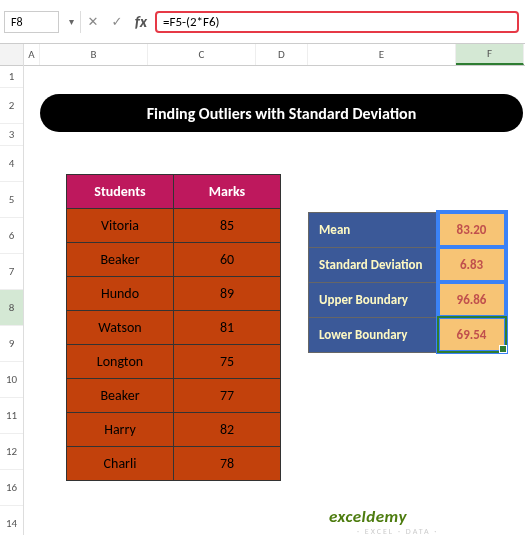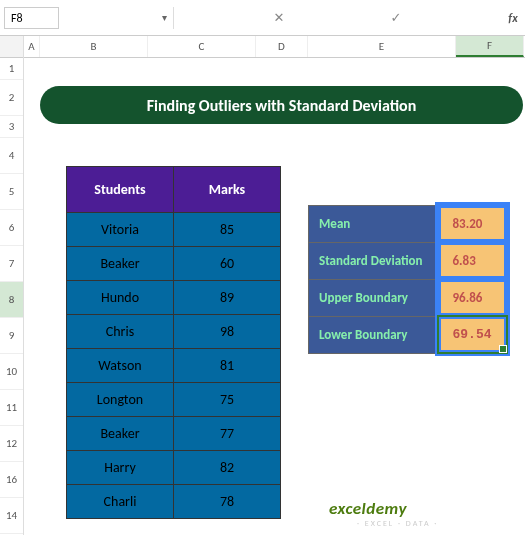--- a/index.html
+++ b/index.html
@@ -1,62 +1,63 @@
 <!DOCTYPE html>
 <html><head>
   <meta charset="utf-8">
   <style>
     * { box-sizing: border-box; margin: 0; padding: 0; }
     body { font-family: Calibri, Arial, sans-serif; font-size: 14px; background: #fff; width: 525px; height: 535px; position: relative; overflow: hidden; }
     
-    .formula-bar { display: flex; align-items: center; height: 36px; border-bottom: 1px solid #ccc; background: #fff; justify-content: space-between; }
+    .formula-bar { display: flex; align-items: center; height: 44px; border-bottom: 1px solid #ccc; background: #fff; }
     .name-box { width: 55px; height: 22px; border: 1px solid #ccc; margin: 0 4px; display: flex; align-items: center; padding: 0 6px; font-size: 12px; }
     .name-chevron { width: 18px; display: flex; align-items: center; justify-content: center; color: #666; font-size: 10px; border-right: 1px solid #ddd; height: 22px; }
     .fb-btn { width: 24px; height: 22px; display: flex; align-items: center; justify-content: center; color: #888; font-size: 13px; }
-    .fx { font-style: italic; font-weight: bold; font-size: 12px; color: #555; }
+    .fx { font-style: italic; font-weight: bold; font-size: 16px; color: #555; }
     .formula-input { flex: 1; padding: 2px 6px; font-size: 13px; border: 2px solid #e63946; border-radius: 4px; margin: 0 6px 0 2px; height: 22px; display: flex; align-items: center; }
     
     .grid-area { display: flex; height: calc(100% - 28px); }
     .row-headers { width: 24px; background: #fff; border-right: 1px solid #ddd; }
     .corner { height: 22px; border-bottom: 1px solid #ccc; background: #f3f3f3; }
     .row-hdr { height: 36px; display: flex; align-items: center; justify-content: center; font-size: 11px; color: #555; border-bottom: 1px solid #eee; background: #fff; }
     .row-hdr:first-of-type { height: 22px; }
     
     .main-grid { flex: 1; position: relative; }
     .col-headers { display: flex; height: 22px; border-bottom: 1px solid #ccc; }
     .col-hdr { display: flex; align-items: center; justify-content: center; font-size: 11px; color: #555; border-right: 1px solid #eee; background: #fff; }
     .col-hdr.selected { background: #d4e8d4; border-bottom: 2px solid #2e7d32; }
     
     .cA { width: 16px; } .cB { width: 108px; } .cC { width: 108px; } .cD { width: 52px; } .cE { width: 148px; } .cF { width: 68px; }
     
     .sheet { position: relative; }
-    .title-banner { position: absolute; left: 16px; top: 28px; width: 483px; height: 38px; background: #14532d; color: #fff; display: flex; align-items: center; justify-content: center; font-weight: bold; font-size: 16px; border-radius: 19px; }
+    .title-banner { position: absolute; left: 16px; top: 28px; width: 483px; height: 38px; background: #000000; color: #fff; display: flex; align-items: center; justify-content: center; font-weight: bold; font-size: 16px; border-radius: 19px; }
     
     .data-table { position: absolute; left: 42px; top: 108px; border: 1px solid #333; border-collapse: collapse; }
-    .th { background: #4c1d95; color: #fff; font-weight: bold; text-align: center; padding: 14px 0; width: 107px; border: 1px solid #333; }
-    .td { text-align: center; padding: 8px 0; width: 107px; border: 1px solid #333; background: #0369a1; }
+    .th { background: #be185d; color: #fff; font-weight: bold; text-align: center; padding: 8px 0; width: 107px; border: 1px solid #333; }
+    .td { text-align: center; padding: 8px 0; width: 107px; border: 1px solid #333; background: #c2410c; }
     
     .stats-table { position: absolute; left: 284px; top: 144px; border-collapse: collapse; }
-    .stat-label { background: #3b5998; color: #86efac; font-weight: bold; padding: 8px 10px; width: 129px; border: 1px solid #666; font-size: 13px; }
-    .stat-val { background: #f7c475; color: #c0504d; font-weight: bold; padding: 8px 12px; width: 68px; border: 6px solid #3b82f6; font-size: 13px; }
-    .stat-val.selected { outline: 2px solid #2e7d32; outline-offset: -1px; position: relative; font-family: Liberation Mono, monospace; }
+    .stat-label { background: #3b5998; color: #fef9c3; font-weight: bold; padding: 8px 10px; width: 129px; border: 1px solid #666; font-size: 13px; }
+    .stat-val { background: #f7c475; color: #c0504d; font-weight: bold; text-align: center; padding: 8px 12px; width: 68px; border: 4px solid #3b82f6; font-size: 13px; }
+    .stat-val.selected { outline: 2px solid #2e7d32; outline-offset: -1px; position: relative; }
     .stat-val.selected::after { content: ''; position: absolute; right: -3px; bottom: -3px; width: 6px; height: 6px; background: #2e7d32; border: 1px solid #fff; }
     
     .watermark { position: absolute; left: 305px; top: 440px; color: #4d7c0f; font-size: 17px; font-weight: bold; font-style: italic; letter-spacing: 0.5px; }
     .watermark-sub { position: absolute; left: 333px; top: 460px; color: #ccc; font-size: 8px; letter-spacing: 2px; }
   </style>
 </head>
 <body>
 
 <div class="formula-bar">
   <div class="name-box">F8</div>
   <div class="name-chevron">▾</div>
   <div class="fb-btn">✕</div>
   <div class="fb-btn">✓</div>
   <div class="fb-btn fx">fx</div>
+  <div class="formula-input">=F5-(2*F6)</div>
 </div>
 
 <div class="grid-area">
   <div class="row-headers">
     <div class="corner"></div>
     <div class="row-hdr" style="height:22px">1</div>
     <div class="row-hdr" style="height:36px">2</div>
     <div class="row-hdr" style="height:22px">3</div>
     <div class="row-hdr" style="height:36px">4</div>
     <div class="row-hdr">5</div>
@@ -96,24 +97,20 @@
             </tr>
         <tr>
               <td class="td">Beaker</td>
               <td class="td">60</td>
             </tr>
         <tr>
               <td class="td">Hundo</td>
               <td class="td">89</td>
             </tr>
         <tr>
-              <td class="td">Chris</td>
-              <td class="td">98</td>
-            </tr>
-        <tr>
               <td class="td">Watson</td>
               <td class="td">81</td>
             </tr>
         <tr>
               <td class="td">Longton</td>
               <td class="td">75</td>
             </tr>
         <tr>
               <td class="td">Beaker</td>
               <td class="td">77</td>

